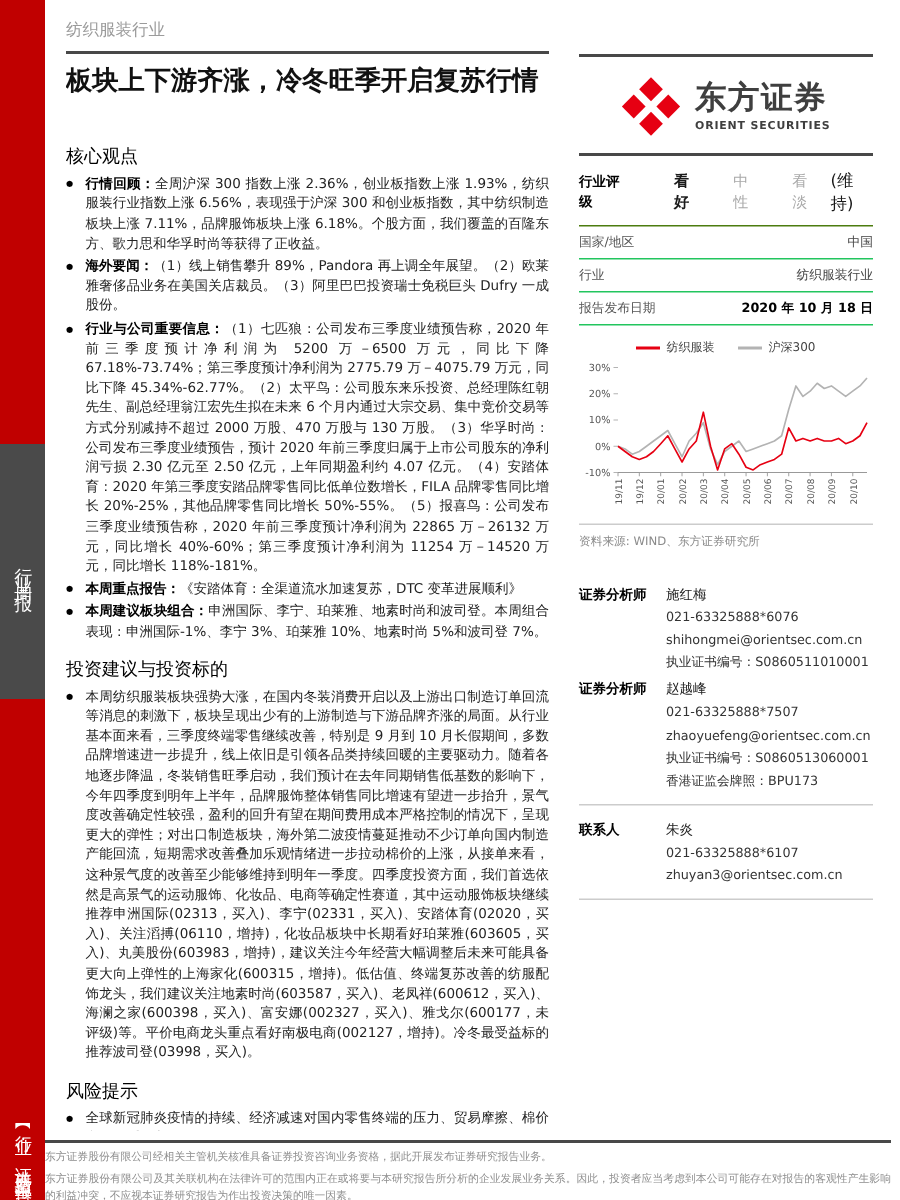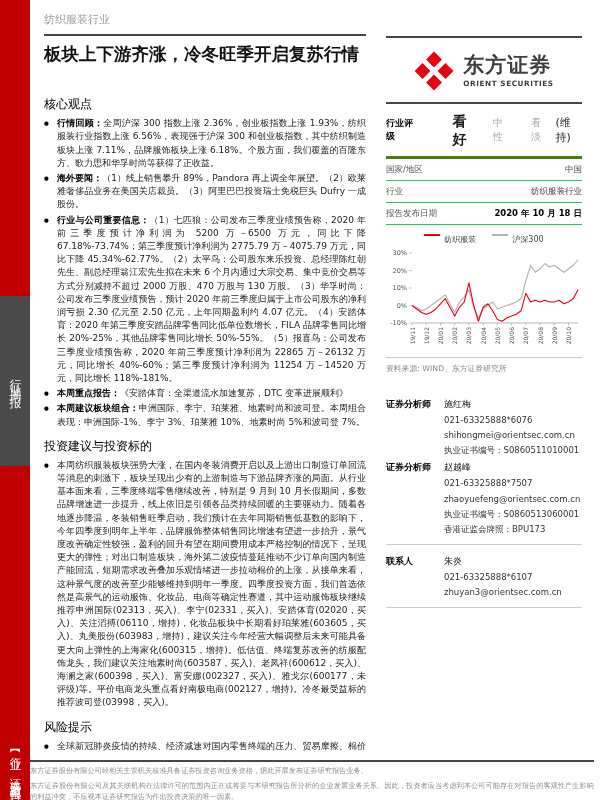--- a/index.html
+++ b/index.html
@@ -26,34 +26,34 @@
   .section-heading.first{margin-top:30px;}
   ul.bullets{margin:0;padding:0;list-style:none;font-size:9px;line-height:13.2px;color:#222;}
   ul.bullets li{position:relative;padding-left:13px;text-align:justify;margin:0 0 2px 0;}
   ul.bullets li::before{content:"●";position:absolute;left:0;top:0;font-size:5.5px;line-height:13.2px;color:#000;}
   ul.bullets .lead{font-weight:bold;color:#000;}
   
   .right-col{position:absolute;left:386px;top:36px;width:196px;}
   .logo-row{display:flex;align-items:center;justify-content:center;gap:9px;padding:13px 0 11px 0;}
   .brand-cn{font-size:21px;font-weight:bold;color:#3f3f3f;letter-spacing:1px;line-height:1;}
   .brand-en{font-size:7.3px;font-weight:bold;color:#3f3f3f;letter-spacing:0.55px;margin-top:3px;}
-  .rating-row{display:flex;align-items:baseline;padding:9px 0 7px 0;border-bottom:3px solid #4d7c0f;}
+  .rating-row{display:flex;align-items:baseline;padding:9px 0 7px 0;border-bottom:1px solid #4d7c0f;}
   .rating-label{font-size:9px;font-weight:bold;color:#000;}
-  .rating-value{font-size:14px;font-weight:bold;margin-left:30px;text-align:center;}
+  .rating-value{font-size:10px;font-weight:bold;margin-left:30px;}
   .rating-opt{font-size:10px;color:#a9a9a9;margin-left:21px;font-family:Liberation Mono, monospace;}
   .rating-status{font-size:11px;font-weight:normal;margin-left:7px;}
   .meta-row{display:flex;justify-content:space-between;align-items:baseline;
     font-size:8.5px;padding:5px 0 4px 0;border-bottom:1px solid #22c55e;}
   .meta-row .label{color:#555;}
   .meta-row .value{color:#444;}
   .meta-row:nth-child(3) .value{font-weight:bold;color:#000;}
   .perf-header{margin-top:12px;background:#d9d9d9;font-size:9.5px;font-weight:bold;
     color:#000;padding:3px 6px;}
   .legend-row{display:flex;justify-content:center;gap:16px;font-size:8px;color:#444;margin:9px 0 0 0;}
-  .legend-item{display:flex;align-items:flex-start;gap:4px;}
+  .legend-item{display:flex;align-items:center;gap:4px;}
   .legend-swatch{display:inline-block;width:16px;height:2px;}
   .chart-wrap{margin-top:2px;}
   .source-note{font-size:7.8px;color:#8a8a8a;padding:5px 0 0 0;}
   .people{margin-top:24px;font-size:8.5px;}
   .person-row{display:flex;margin-top:4px;}
   .person-role{width:58px;flex-shrink:0;font-size:9px;font-weight:bold;color:#000;}
   .person-body{flex:1;line-height:1.55;}
   .person-name{font-size:9px;color:#222;font-family:Liberation Serif, serif;}
   .person-line{color:#333;margin-top:2px;word-break:break-all;}
   .people-rule{margin-top:8px;}

